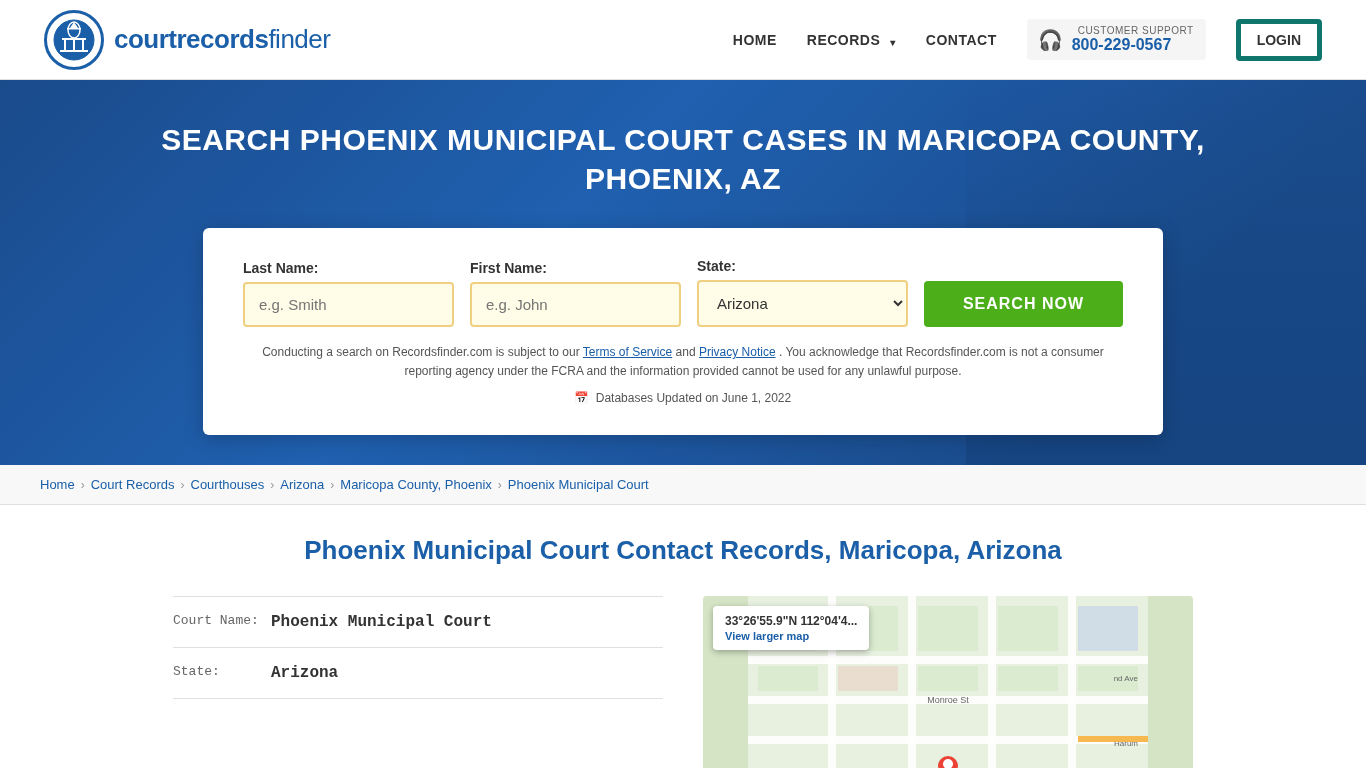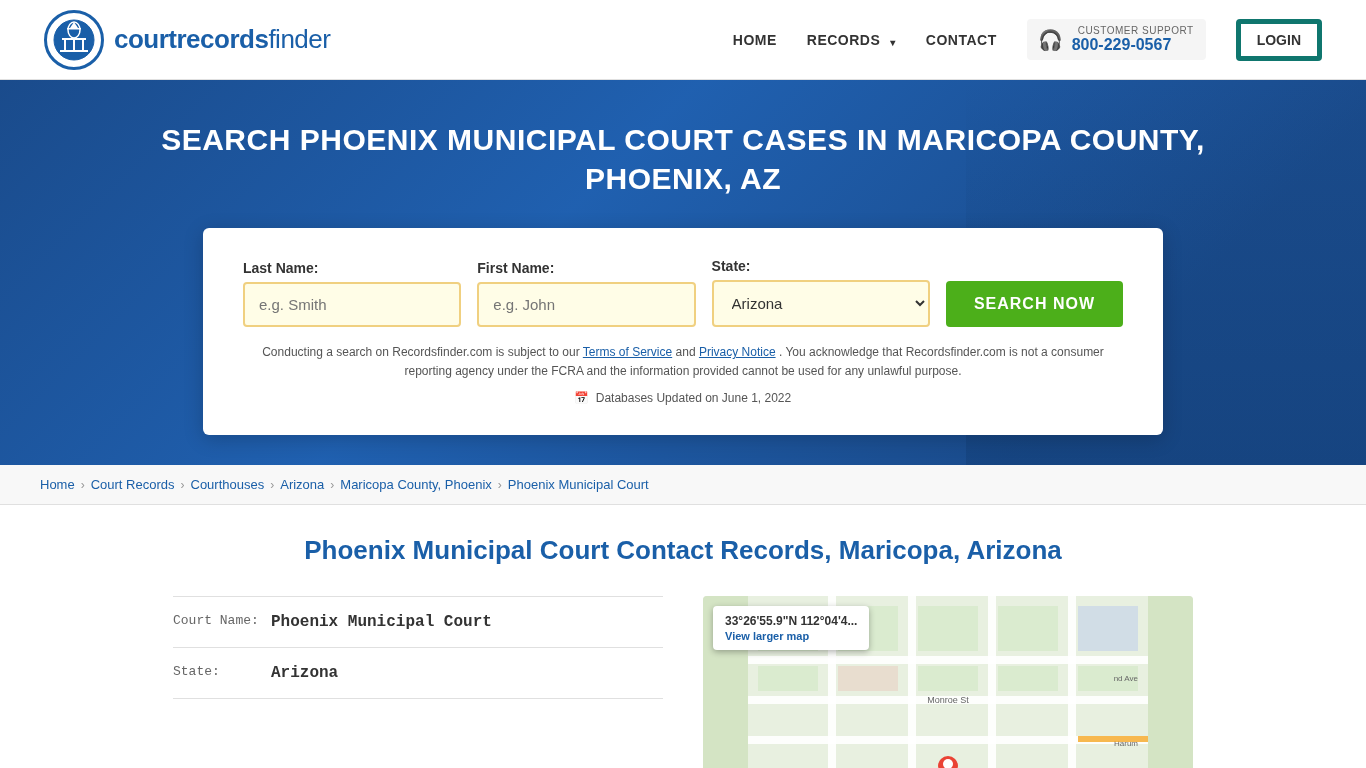--- a/index.html
+++ b/index.html
@@ -188,21 +188,21 @@
       background: #fffde7;
       outline: none;
       appearance: auto;
       cursor: pointer;
     }
     .search-btn {
       background: #4caf1a;
       color: #fff;
       font-size: 16px;
       font-weight: 900;
-      padding: 12px 28px;
+      padding: 12px 39px;
       border: none;
       border-radius: 4px;
       cursor: pointer;
       text-transform: uppercase;
       letter-spacing: 1px;
       white-space: nowrap;
       height: 46px;
       align-self: flex-end;
     }
     .disclaimer {

